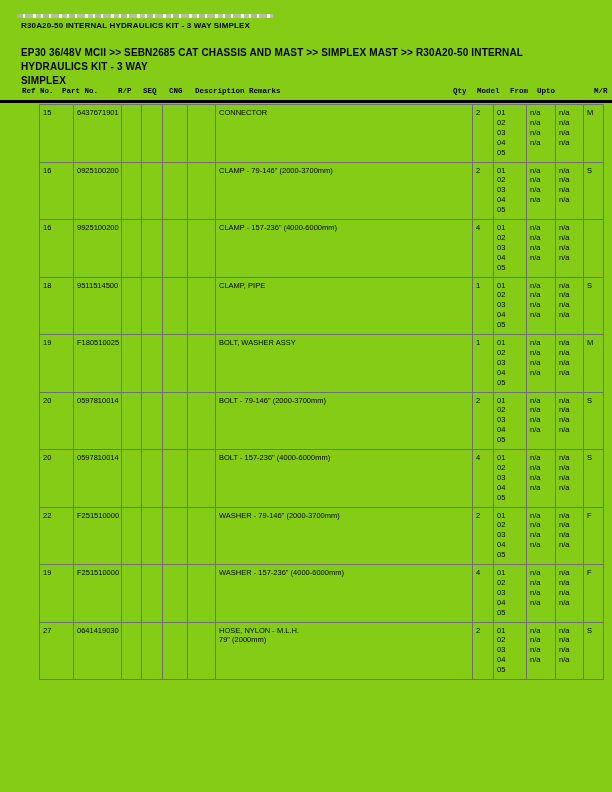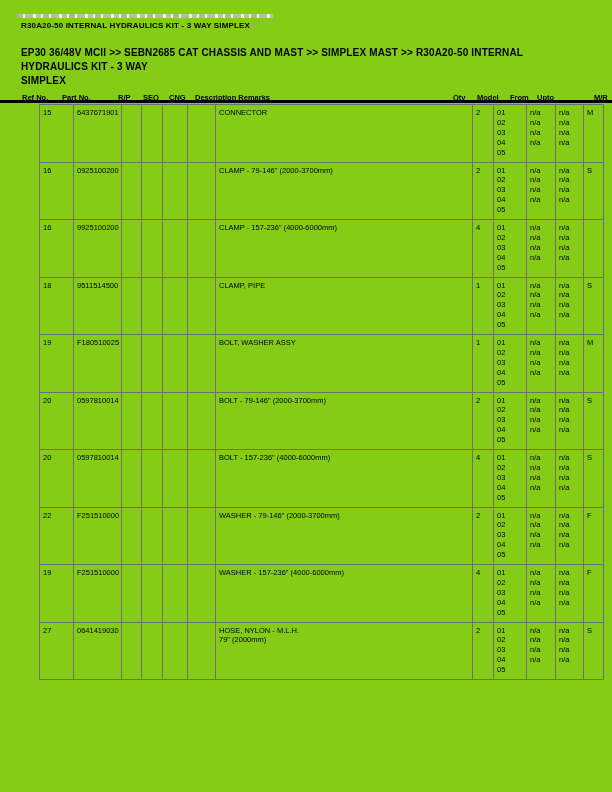--- a/index.html
+++ b/index.html
@@ -25,22 +25,22 @@
     position: absolute; left: 21px; top: 21px;
     font-size: 8px; font-weight: bold; letter-spacing: 0.15px; white-space: nowrap;
   }
   .breadcrumb {
     position: absolute; left: 21px; top: 46px; width: 562px;
     font-size: 10px; font-weight: bold; letter-spacing: 0.15px;
     line-height: 14px; white-space: pre-line;
   }
 
   .colheads span {
-    position: absolute; top: 93px;
-    font-size: 7.5px; font-weight: bold; white-space: nowrap;
+    position: absolute; top: 87px;
+    font-size: 7.5px; font-weight: bold; white-space: nowrap; font-family: Liberation Mono, monospace;
   }
   .h-ref   { left: 22px; }
   .h-part  { left: 62px; }
   .h-rp    { left: 118px; }
   .h-seq   { left: 143px; }
   .h-cng   { left: 169px; }
   .h-desc  { left: 195px; }
   .h-qty   { left: 453px; }
   .h-model { left: 477px; }
   .h-from  { left: 510px; }

